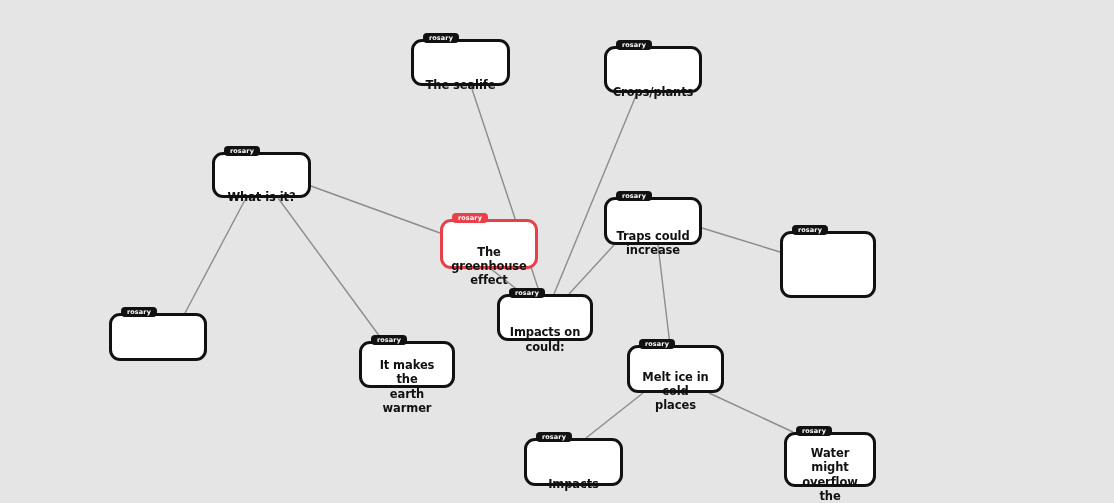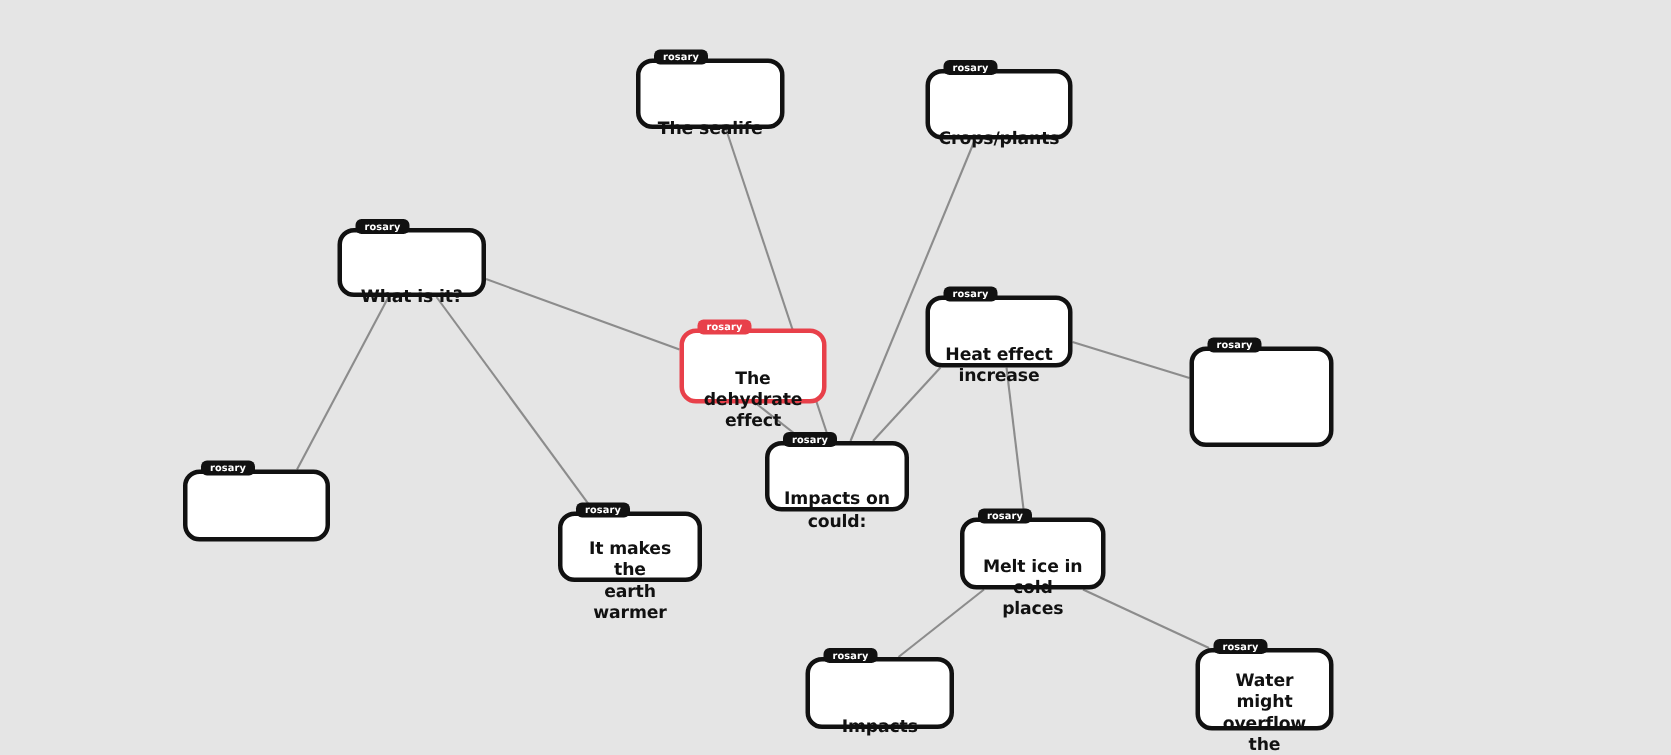--- a/index.html
+++ b/index.html
@@ -10,21 +10,21 @@
   body {
     width: 1114px;
     height: 503px;
     background: #e5e5e5;
     font-family: "DejaVu Sans", "Liberation Sans", sans-serif;
     overflow: hidden;
     position: relative;
   }
   #canvas {
     position: absolute;
-    left: 16px; top: 0;
+    left: 3px; top: 0;
     width: 886px;
     height: 503px;
   }
   #edge-layer {
     position: absolute;
     left: 0; top: 0;
     width: 1114px;
     height: 503px;
     pointer-events: none;
   }
@@ -96,26 +96,26 @@
     <div class="node" style="left: 601px; top: 46px; width: 98px; height: 47px;">
       <span class="tab">rosary</span>
       <span class="node-label">Crops/plants</span>
     </div>
     <div class="node" style="left: 209px; top: 152px; width: 99px; height: 46px;">
       <span class="tab">rosary</span>
       <span class="node-label">What is it?</span>
     </div>
     <div class="node root" style="left: 437px; top: 219px; width: 98px; height: 50px;">
       <span class="tab">rosary</span>
-      <span class="node-label">The dehydrate
+      <span class="node-label">The greenhouse
 effect</span>
     </div>
     <div class="node" style="left: 601px; top: 197px; width: 98px; height: 48px;">
       <span class="tab">rosary</span>
-      <span class="node-label">Heat effect
+      <span class="node-label">Traps could
 increase</span>
     </div>
     <div class="node" style="left: 777px; top: 231px; width: 96px; height: 67px;">
       <span class="tab">rosary</span>
     </div>
     <div class="node" style="left: 106px; top: 313px; width: 98px; height: 48px;">
       <span class="tab">rosary</span>
     </div>
     <div class="node" style="left: 494px; top: 294px; width: 96px; height: 47px;">
       <span class="tab">rosary</span>

